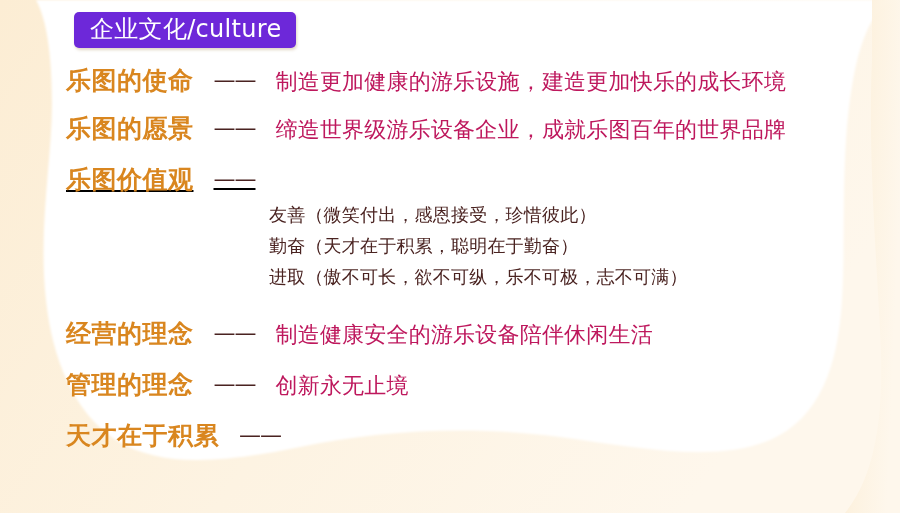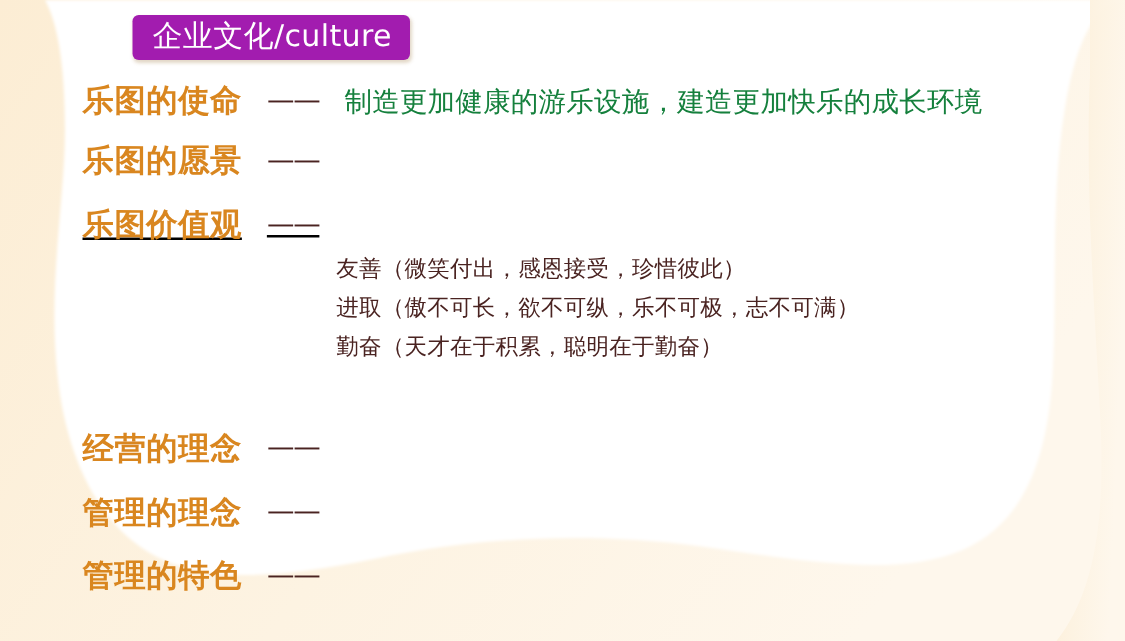--- a/index.html
+++ b/index.html
@@ -33,25 +33,24 @@
   }
 
   
   #section-badge {
     position: absolute;
     left: 74px;
     top: 12px;
     height: 36px;
     padding: 0 14px 0 16px;
     border-radius: 5px;
-    background: #a21caf;
+    background: #6d28d9;
     display: flex;
     align-items: center;
     box-shadow: 1px 2px 3px rgba(150,110,50,0.28);
-    margin-left: 32px;
   }
   #section-badge .badge-text {
     color: #ffffff;
     font-size: 24px;
     line-height: 1;
     letter-spacing: 0.3px;
     white-space: nowrap;
     font-weight: 400;
     transform: translateY(-1px);
   }
@@ -81,31 +80,31 @@
 
   .row-dash {
     color: #4a2321;
     font-size: 22px;
     letter-spacing: -1px;
     flex: 0 0 auto;
     transform: translateY(-2px);
   }
 
   .row-text {
-    color: #15803d;
+    color: #be185d;
     font-size: 22px;
     letter-spacing: 0.2px;
     flex: 0 0 auto;
   }
 
   
   .r-mission   { margin-top: 0px; }
   .r-vision    { margin-top: 15px; text-align: center; }
   .r-values    { margin-top: 18px; text-decoration: underline; }
-  .r-operation { margin-top: 25px; }
+  .r-operation { }
   .r-mgmt      { margin-top: 18px; text-align: center; }
   .r-feature   { margin-top: 18px; }
 
   
   .values-sub {
     margin-left: 203px;
     margin-top: 7px;
     color: #4a2321;
     font-size: 18px;
     letter-spacing: 0.2px;
@@ -161,41 +160,44 @@
 
     <div class="culture-row r-mission">
       <span class="row-label">乐图的使命</span>
       <span class="row-dash">——</span>
       <span class="row-text">制造更加健康的游乐设施，建造更加快乐的成长环境</span>
     </div>
 
     <div class="culture-row r-vision">
       <span class="row-label">乐图的愿景</span>
       <span class="row-dash">——</span>
+      <span class="row-text">缔造世界级游乐设备企业，成就乐图百年的世界品牌</span>
     </div>
 
     <div class="culture-row r-values">
       <span class="row-label">乐图价值观</span>
       <span class="row-dash">——</span>
     </div>
     <div class="values-sub">友善（微笑付出，感恩接受，珍惜彼此）</div>
+    <div class="values-sub">勤奋（天才在于积累，聪明在于勤奋）</div>
     <div class="values-sub">进取（傲不可长，欲不可纵，乐不可极，志不可满）</div>
-    <div class="values-sub">勤奋（天才在于积累，聪明在于勤奋）</div>
 
     <div id="group-gap"></div>
 
     <div class="culture-row r-operation">
       <span class="row-label">经营的理念</span>
       <span class="row-dash">——</span>
+      <span class="row-text">制造健康安全的游乐设备陪伴休闲生活</span>
     </div>
 
     <div class="culture-row r-mgmt">
       <span class="row-label">管理的理念</span>
       <span class="row-dash">——</span>
+      <span class="row-text">创新永无止境</span>
     </div>
 
     <div class="culture-row r-feature">
-      <span class="row-label">管理的特色</span>
+      <span class="row-label">天才在于积累</span>
       <span class="row-dash">——</span>
     </div>
 
   </div>
 </div>
 
 </body></html>

